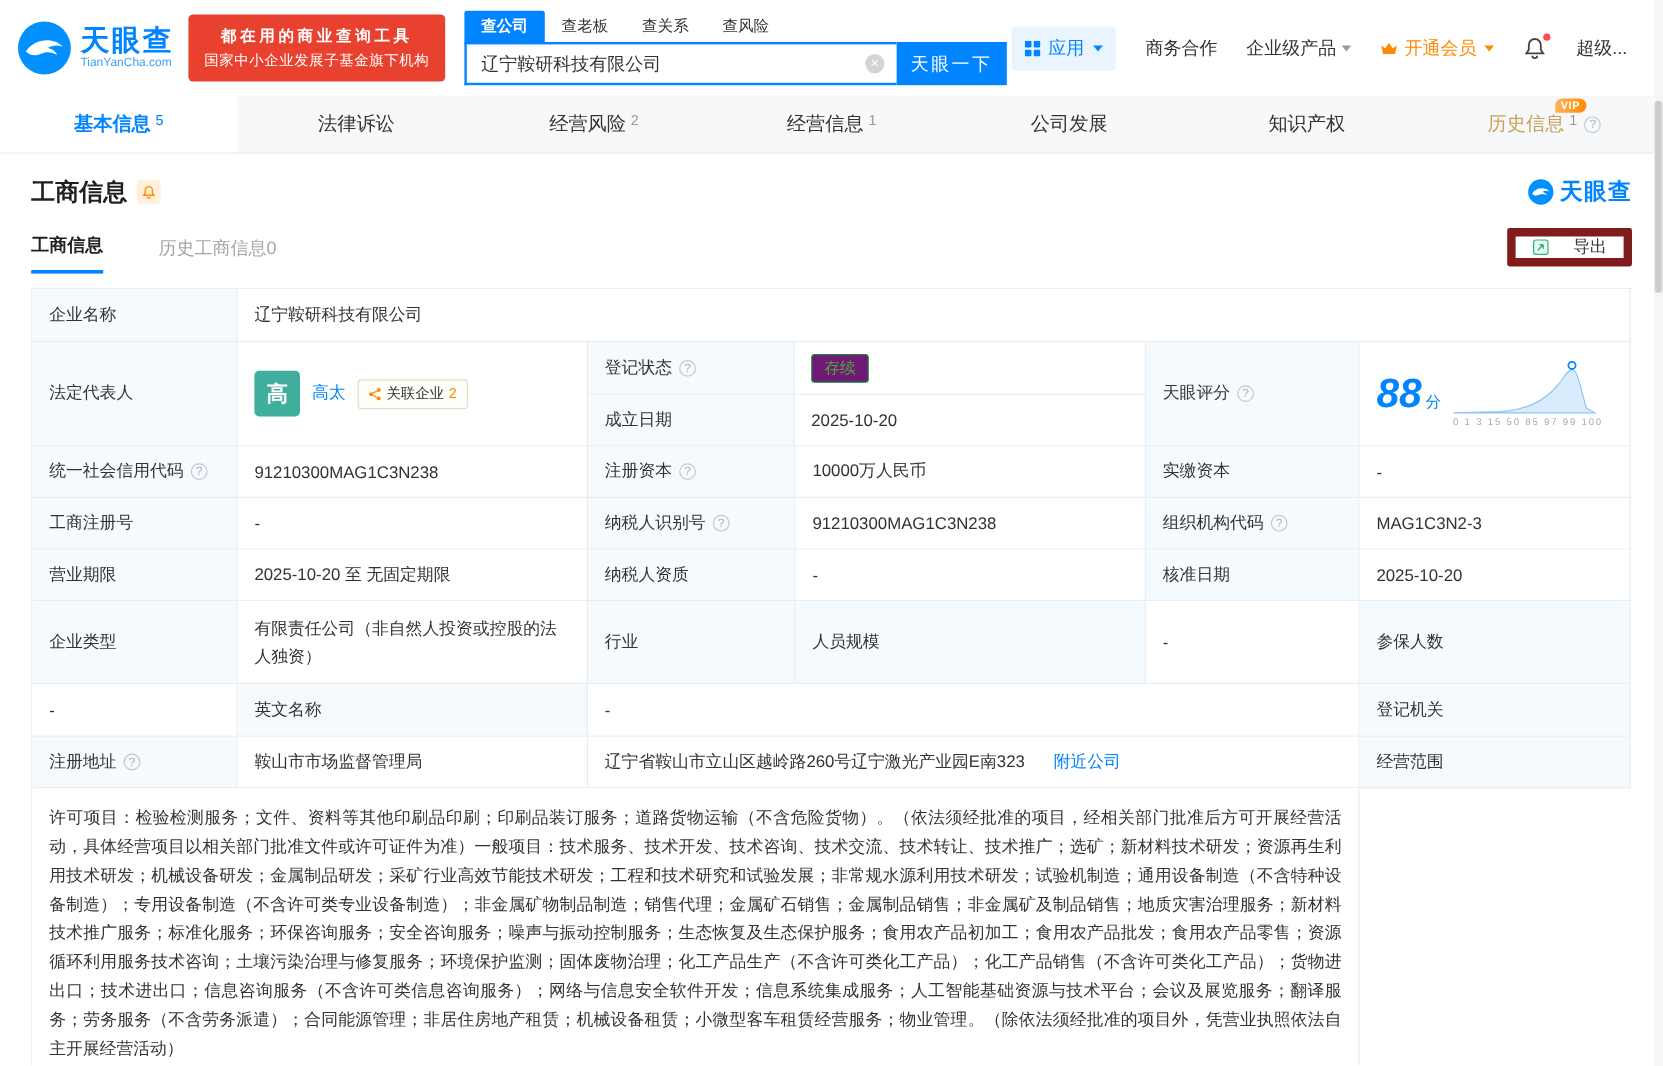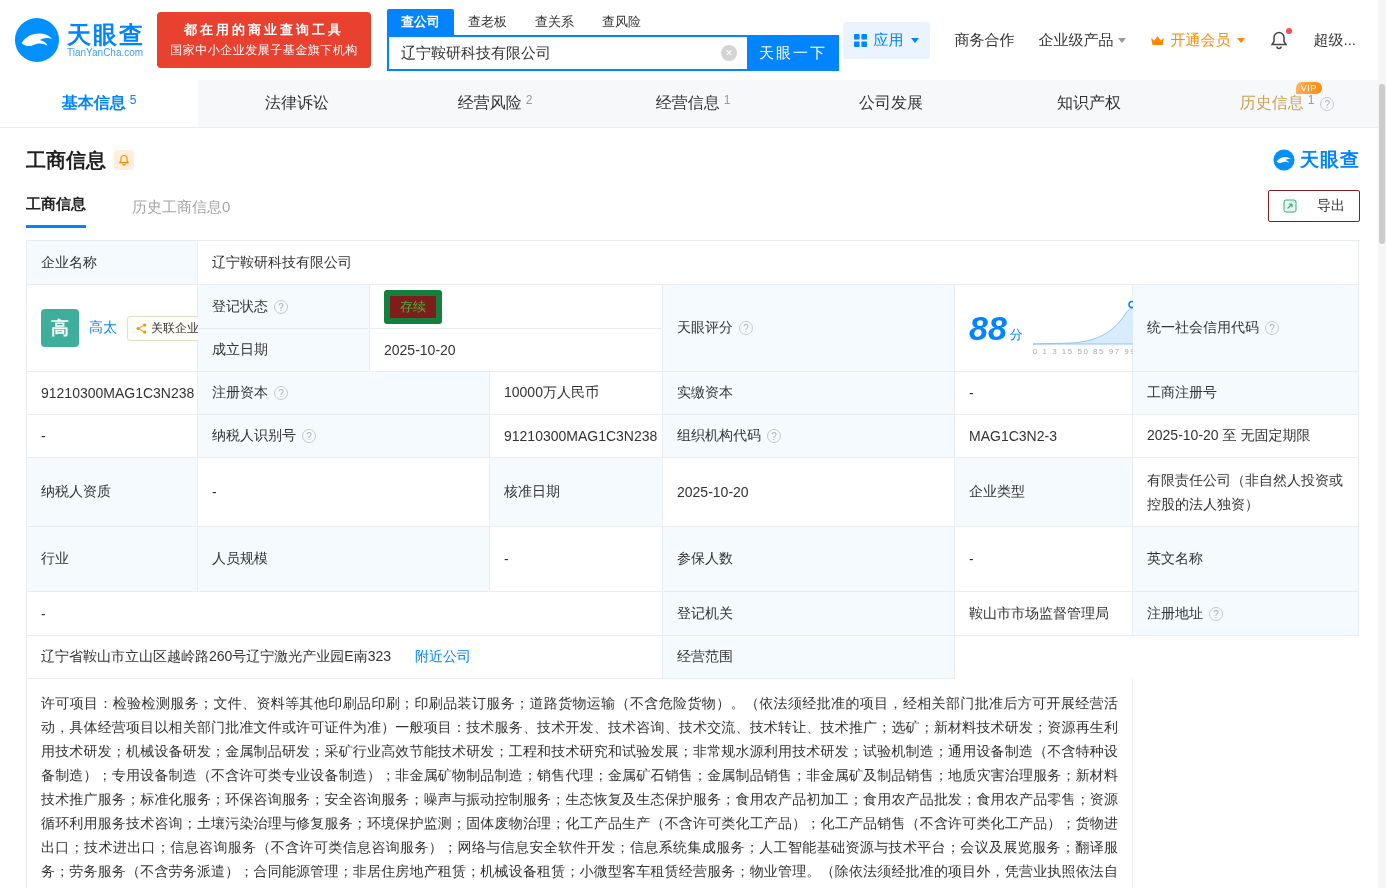--- a/index.html
+++ b/index.html
@@ -33,49 +33,49 @@
   .bell-wrap { position:relative; cursor:pointer; display:flex; }
   .bell-dot { position:absolute; top:-2px; right:-3px; width:6px; height:6px; border-radius:50%; background:#ff4d4f; }
   
   .nav-tabs { height:48px; background:#f7f8f9; display:flex; border-bottom:1px solid #ececec; }
   .ntab { flex:1; display:flex; align-items:center; justify-content:center; font-size:16px; color:#333; cursor:pointer; }
   .ntab.active { background:#fff; color:#0084ff; font-weight:700; }
   .ntab-count { font-size:12px; color:#999; margin-left:4px; transform:translateY(-4px); font-weight:400; }
   .ntab.active .ntab-count { color:#0084ff; }
   .ntab.gold { color:#c9a158; }
   .label-wrap { position:relative; display:inline-block; }
-  .vip-badge { position:absolute; top:-11px; right:-18px; background:linear-gradient(90deg,#ffb25e,#ff8a00); color:#fff; font-size:9px; font-weight:400; padding:1px 5px; border-radius:7px 7px 7px 0; letter-spacing:.5px; }
+  .vip-badge { position:absolute; top:-11px; right:-18px; background:linear-gradient(90deg,#ffb25e,#ff8a00); color:#fff; font-size:9px; font-weight:700; padding:1px 5px; border-radius:7px 7px 7px 0; letter-spacing:.5px; }
   .help { display:inline-block; width:14px; height:14px; border:1px solid #c3c9d0; border-radius:50%; color:#a8b0ba; font-size:10px; line-height:13px; text-align:center; margin-left:6px; cursor:pointer; flex:none; }
   .help::before { content:"?"; }
   
   .content { padding:0 26px; }
   .section-header { display:flex; align-items:center; margin-top:14px; height:36px; }
   .section-title { font-size:20px; font-weight:700; color:#1f1f1f; }
   .title-bell { width:20px; height:20px; background:#ffefdc; border-radius:4px; margin-left:8px; display:flex; align-items:center; justify-content:center; cursor:pointer; }
   .brand { margin-left:auto; display:flex; align-items:center; gap:5px; }
   .brand-text { font-size:19px; font-weight:700; color:#0084ff; letter-spacing:1px; }
   .subtabs { display:flex; align-items:flex-end; margin-top:10px; height:40px; }
   .subtab { font-size:15px; color:#a5a5a5; padding-bottom:11px; cursor:pointer; }
   .subtab.active { color:#222; font-weight:700; border-bottom:3px solid #0084ff; }
   .subtab + .subtab { margin-left:46px; }
-  .export-btn { margin-left:auto; display:flex; align-items:center; gap:20px; border:1px solid #7f1d1d; border-radius:2px; height:32px; padding:0 14px; font-size:14px; color:#333; background:#fff; margin-bottom:6px; cursor:pointer; font-family:inherit; }
+  .export-btn { margin-left:auto; display:flex; align-items:center; gap:20px; border:7px solid #7f1d1d; border-radius:2px; height:32px; padding:0 14px; font-size:14px; color:#333; background:#fff; margin-bottom:6px; cursor:pointer; font-family:inherit; }
   
   .biz-table { margin-top:12px; display:grid; grid-template-columns:171px 292px 173px 292px 178px 226px; border-top:1px solid #e9edf0; border-left:1px solid #e9edf0; }
   .cell { border-right:1px solid #e9edf0; border-bottom:1px solid #e9edf0; padding:10px 14px; font-size:14px; color:#333; display:flex; align-items:center; background:#fff; }
   .cell.label { background:#f4fafd; }
   .span5 { grid-column:span 5; }
   .span3 { grid-column:span 3; }
   .span2 { grid-column:span 2; }
   .h44 { min-height:44px; } .h87 { min-height:87px; } .h43 { min-height:43px; } .h65 { min-height:65px; }
   .pad0 { padding:0; }
   .inner-grid { display:grid; grid-template-columns:172px 1fr; grid-template-rows:44px 42px; width:100%; }
   .icell { padding:0 14px; display:flex; align-items:center; font-size:14px; color:#333; }
   .icell.label { background:#f4fafd; border-right:1px solid #e9edf0; }
   .icell.top { border-bottom:1px solid #e9edf0; }
-  .badge-green { color:#49ad3a; background:#7f1d1d; border:6px solid #15803d; border-radius:3px; padding:2px 10px; font-size:13px; }
+  .badge-green { color:#49ad3a; background:#701a75; border:1px solid #15803d; border-radius:3px; padding:2px 10px; font-size:13px; }
   .avatar { width:38px; height:38px; border-radius:4px; background:#3fae9c; color:#fff; font-size:18px; font-weight:700; display:flex; align-items:center; justify-content:center; flex:none; }
   .rep-name { color:#0084ff; margin:0 10px; cursor:pointer; white-space:nowrap; }
   .rel-tag { display:inline-flex; align-items:center; gap:4px; border:1px solid #e6ddc8; border-radius:3px; padding:3px 8px; font-size:12px; color:#333; background:#fffdf7; cursor:pointer; white-space:nowrap; }
   .rel-count { color:#ff8a00; }
   .score-cell { align-items:center; }
   .score-num { font-size:34px; font-weight:700; font-style:italic; color:#0084ff; line-height:1; }
   .score-unit { font-size:13px; color:#0084ff; margin:14px 0 0 3px; }
   .score-chart { margin-left:10px; display:flex; flex-direction:column; }
   .score-axis { font-size:8px; color:#aaa; letter-spacing:1.5px; white-space:nowrap; margin-top:1px; }
   .blue-link { color:#0084ff; margin-left:24px; cursor:pointer; white-space:nowrap; }
@@ -223,20 +223,23 @@
 
   <div class="biz-table">
 
     <div class="cell label h44">
       <span>企业名称</span>
     </div>
     <div class="cell span5 h44">
       <span>辽宁鞍研科技有限公司</span>
     </div>
 
+    <div class="cell label h87">
+      <span>法定代表人</span>
+    </div>
     <div class="cell h87">
       <span class="avatar">高</span>
       <span class="rep-name">高太</span>
       <span class="rel-tag">
         <svg width="11" height="11" viewBox="0 0 11 11">
           <circle cx="2.2" cy="5.5" r="1.6" fill="#ff8a00"></circle>
             <circle cx="8.6" cy="2" r="1.6" fill="#ff8a00"></circle>
             <circle cx="8.6" cy="9" r="1.6" fill="#ff8a00"></circle>
           <path d="M3.4 4.8L7.4 2.6M3.4 6.2l4 2.2" stroke="#ff8a00" stroke-width="1"></path>
         </svg>
@@ -313,20 +316,23 @@
         <span>91210300MAG1C3N238</span>
       </div>
     <div class="cell label h43">
       <span>组织机构代码</span>
         <span class="help"></span>
     </div>
     <div class="cell h43">
         <span>MAG1C3N2-3</span>
       </div>
 
+    <div class="cell label h43">
+        <span>营业期限</span>
+      </div>
     <div class="cell h43">
         <span>2025-10-20 至 无固定期限</span>
       </div>
     <div class="cell label h43">
         <span>纳税人资质</span>
       </div>
     <div class="cell h43">
         <span>-</span>
       </div>
     <div class="cell label h43">
@@ -361,27 +367,27 @@
     <div class="cell label h44">
         <span>英文名称</span>
       </div>
     <div class="cell span3 h44">
         <span>-</span>
       </div>
 
     <div class="cell label h43">
         <span>登记机关</span>
       </div>
+    <div class="cell label h43">
+      <span>注册地址</span>
+        <span class="help"></span>
+    </div>
     <div class="cell h43">
         <span>鞍山市市场监督管理局</span>
       </div>
-    <div class="cell label h43">
-      <span>注册地址</span>
-        <span class="help"></span>
-    </div>
     <div class="cell span3 h43">
       <span>辽宁省鞍山市立山区越岭路260号辽宁激光产业园E南323</span>
       <span class="blue-link">附近公司</span>
     </div>
 
     <div class="cell label">
         <span>经营范围</span>
       </div>
     <div class="cell span5 scope-cell"><span>许可项目：检验检测服务；文件、资料等其他印刷品印刷；印刷品装订服务；道路货物运输（不含危险货物）。（依法须经批准的项目，经相关部门批准后方可开展经营活动，具体经营项目以相关部门批准文件或许可证件为准）一般项目：技术服务、技术开发、技术咨询、技术交流、技术转让、技术推广；选矿；新材料技术研发；资源再生利用技术研发；机械设备研发；金属制品研发；采矿行业高效节能技术研发；工程和技术研究和试验发展；非常规水源利用技术研发；试验机制造；通用设备制造（不含特种设备制造）；专用设备制造（不含许可类专业设备制造）；非金属矿物制品制造；销售代理；金属矿石销售；金属制品销售；非金属矿及制品销售；地质灾害治理服务；新材料技术推广服务；标准化服务；环保咨询服务；安全咨询服务；噪声与振动控制服务；生态恢复及生态保护服务；食用农产品初加工；食用农产品批发；食用农产品零售；资源循环利用服务技术咨询；土壤污染治理与修复服务；环境保护监测；固体废物治理；化工产品生产（不含许可类化工产品）；化工产品销售（不含许可类化工产品）；货物进出口；技术进出口；信息咨询服务（不含许可类信息咨询服务）；网络与信息安全软件开发；信息系统集成服务；人工智能基础资源与技术平台；会议及展览服务；翻译服务；劳务服务（不含劳务派遣）；合同能源管理；非居住房地产租赁；机械设备租赁；小微型客车租赁经营服务；物业管理。（除依法须经批准的项目外，凭营业执照依法自主开展经营活动）</span></div>
 

